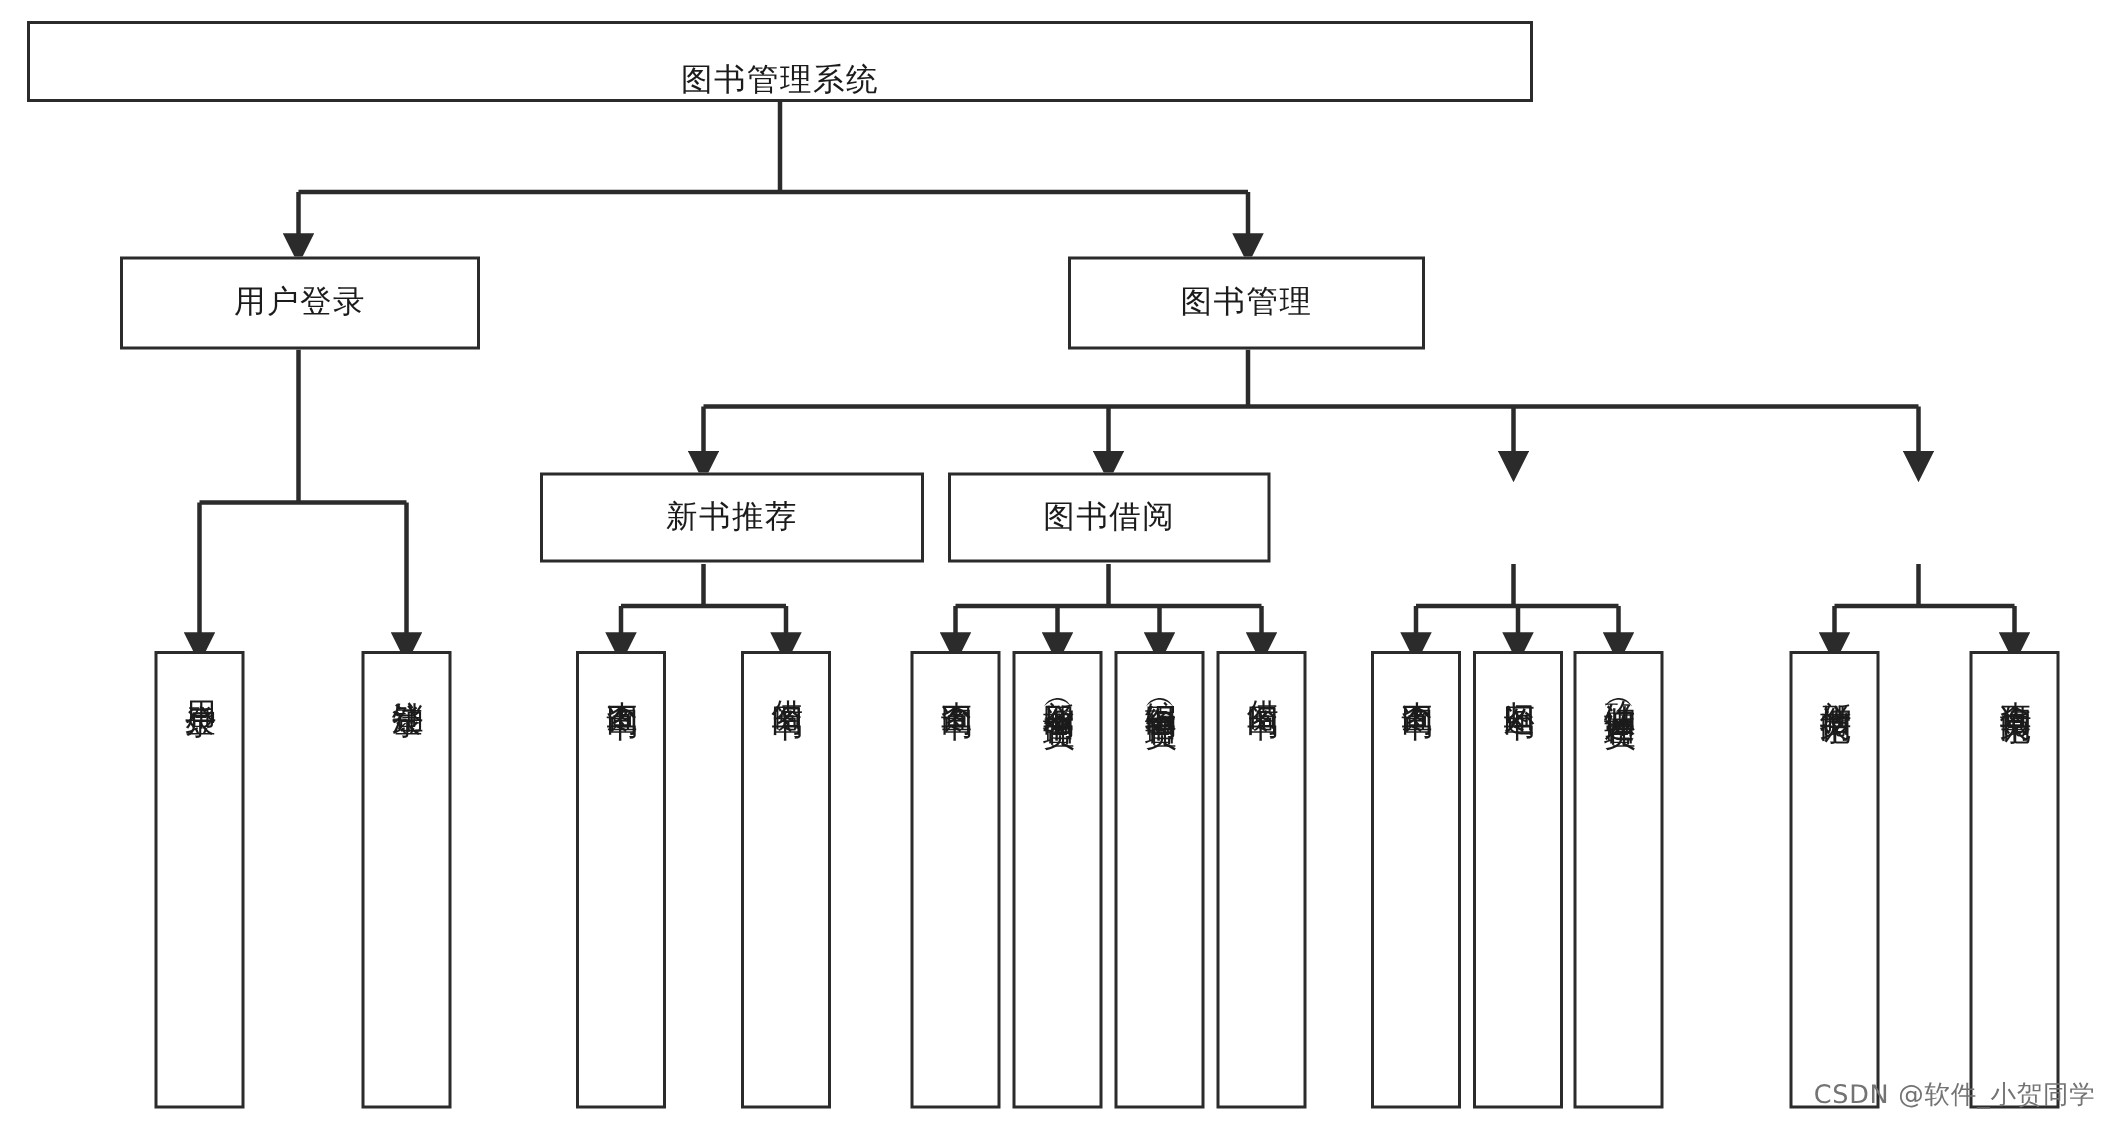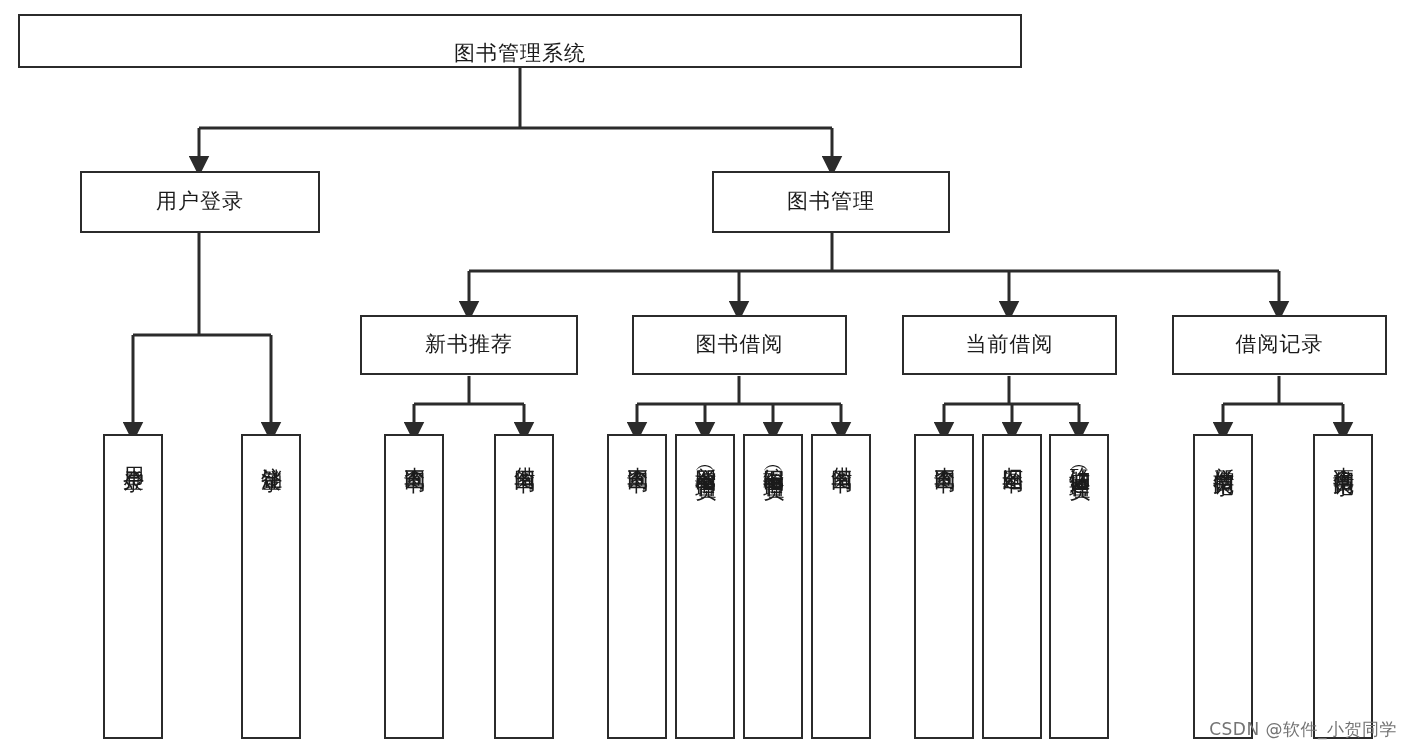--- a/index.html
+++ b/index.html
@@ -131,35 +131,29 @@
   </div>
 
   <div class="node horizontal" style="left:80px; top:171px; width:240px; height:62px;">
     <span>用户登录</span>
   </div>
 
   <div class="node horizontal" style="left:712px; top:171px; width:238px; height:62px;">
     <span>图书管理</span>
   </div>
 
-  <div class="node horizontal" style="left:360px; top:315px; width:218px; height:60px;">
+  <div class="node horizontal" style="left:360px; top:315px; width:256px; height:60px;">
     <span>新书推荐</span>
   </div>
 
   <div class="node horizontal" style="left:632px; top:315px; width:215px; height:60px;">
     <span>图书借阅</span>
   </div>
 
-  <div class="node horizontal" style="left:902px; top:315px; width:215px; height:60px;">
-    <span>当前借阅</span>
-  </div>
-
-  <div class="node horizontal" style="left:1172px; top:315px; width:215px; height:60px;">
-    <span>借阅记录</span>
-  </div>
+
 
   <div class="node vertical" style="left:103px; top:434px; width:60px; height:305px;">
     <span class="vlabel">用户登录</span>
   </div>
 
   <div class="node vertical" style="left:241px; top:434px; width:60px; height:305px;">
     <span class="vlabel">注销登录</span>
   </div>
 
   <div class="node vertical" style="left:384px; top:434px; width:60px; height:305px;">

